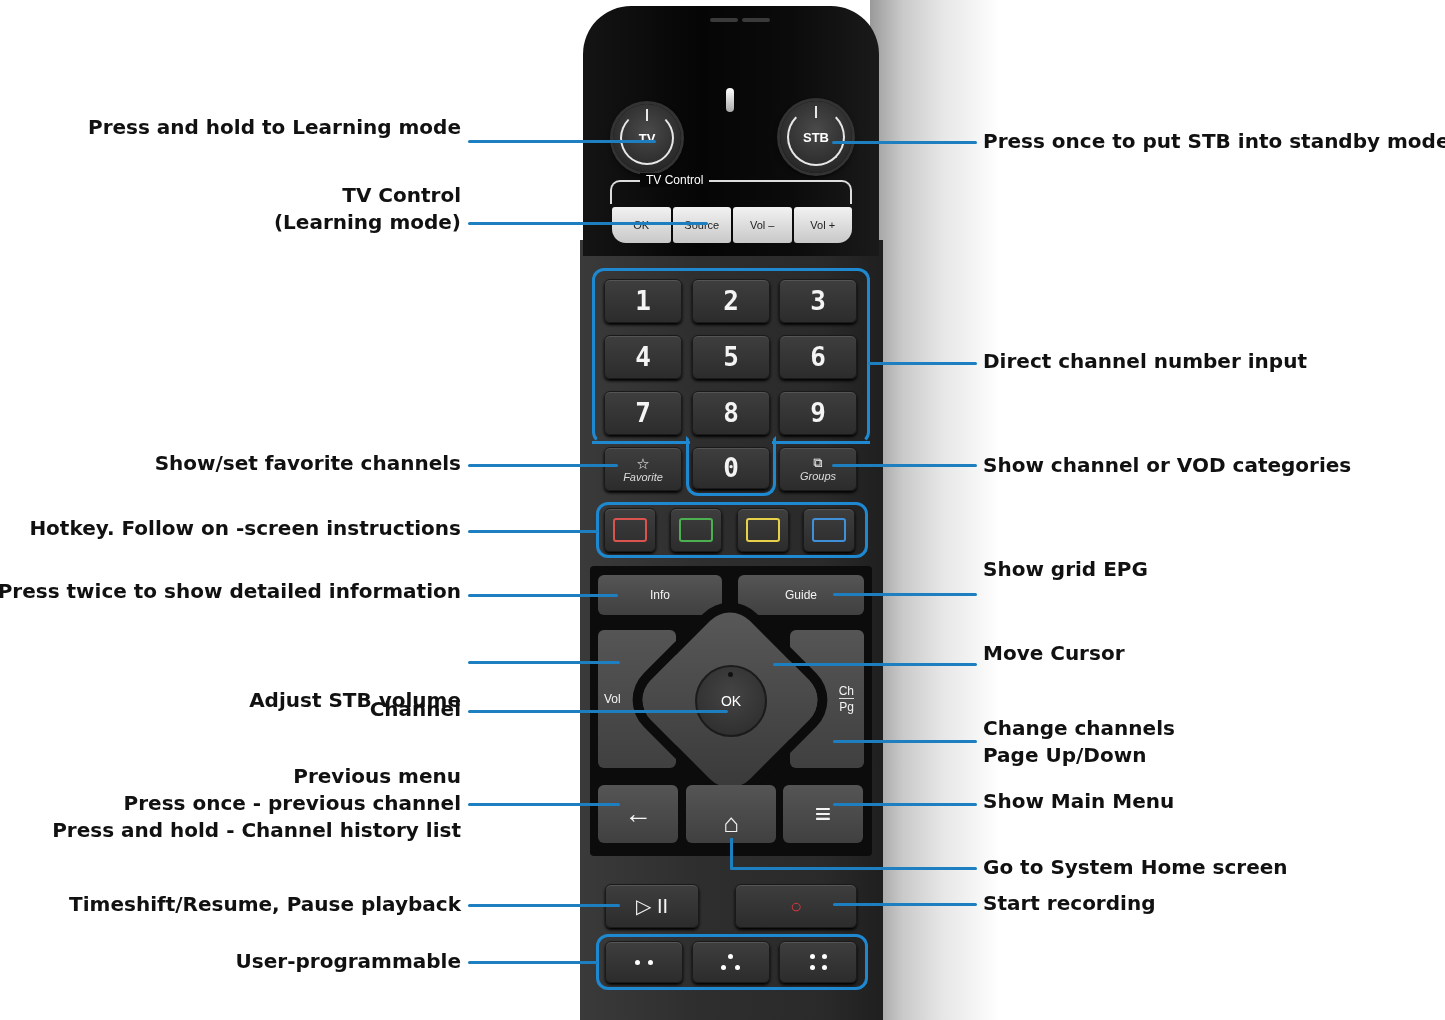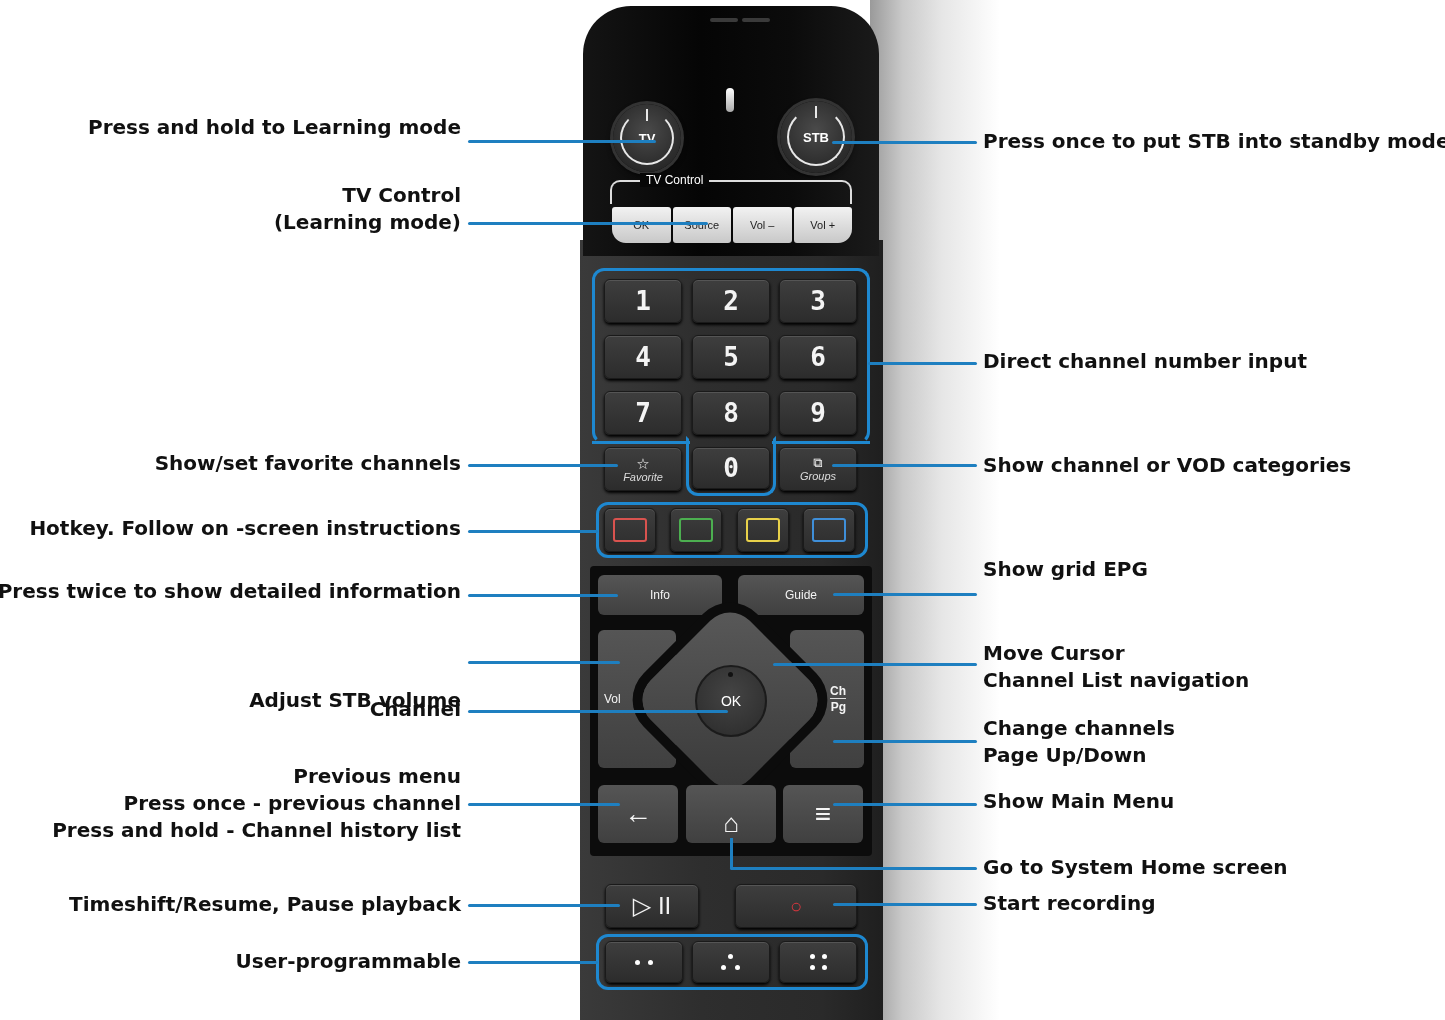--- a/index.html
+++ b/index.html
@@ -174,39 +174,39 @@
   <div class="color-key-inner" style="border-color:#3f8fd9;"></div>
 </div>
 <div class="hl" style="left:596px; top:502px; width:272px; height:56px;"></div>
 
 <div class="nav-panel"></div>
 <div class="gray-key" style="left:598px; top:575px; width:124px; height:40px; border-radius:6px 6px 6px 6px;">Info</div>
 <div class="gray-key" style="left:738px; top:575px; width:126px; height:40px;">Guide</div>
 <div class="gray-key" style="left:598px; top:630px; width:78px; height:138px; justify-content:flex-start; padding-left:6px;">
   <span>Vol</span>
 </div>
-<div class="gray-key" style="left:790px; top:630px; width:74px; height:138px; justify-content:center; padding-right:18px; flex-direction:column; align-items:flex-end;font-weight:bold;">
+<div class="gray-key" style="left:790px; top:630px; width:74px; height:138px; justify-content:center; padding-right:10px; flex-direction:column; align-items:flex-end;">
   <span style="margin-top:auto; border-bottom:1px solid #ddd; line-height:14px;">Ch</span>
   <span style="margin-bottom:auto; line-height:16px;">Pg</span>
 </div>
 <div class="dpad"></div>
 <div class="ok-btn">OK</div>
 <div class="ok-dot"></div>
 
 <div class="gray-key" style="left:598px; top:785px; width:80px; height:58px; font-size:28px;">
   <span>←</span>
 </div>
 <div class="gray-key" style="left:686px; top:785px; width:90px; height:58px; font-size:26px; align-items:flex-end; padding-bottom:4px;">
   <span>⌂</span>
 </div>
 <div class="gray-key" style="left:783px; top:785px; width:80px; height:58px; font-size:28px;">
   <span>≡</span>
 </div>
 
-<div class="key" style="left:605px; top:884px; width:94px; height:44px; font-size:24px;">
+<div class="key" style="left:605px; top:884px; width:94px; height:44px; font-size:20px;">
   <span>▷ II</span>
 </div>
 <div class="key" style="left:735px; top:884px; width:122px; height:44px; font-size:20px; color:#d9363e;">
   <span>○</span>
 </div>
 
 <div class="key" style="left:605px; top:941px; width:78px; height:42px;">
   <div class="dots">
       <i style="left:6px;top:9px;"></i>
       <i style="left:19px;top:9px;"></i>
@@ -292,21 +292,20 @@
   <div>Direct channel number input</div>
 </div>
 <div class="label right" style="top:452px;">
   <div>Show channel or VOD categories</div>
 </div>
 <div class="label right" style="top:556px;">
   <div>Show grid EPG</div>
 </div>
 <div class="label right" style="top:640px;">
   <div>Move Cursor</div>
-  <div>Channel List navigation</div>
 </div>
 <div class="label right" style="top:715px;">
   <div>Change channels</div>
   <div>Page Up/Down</div>
 </div>
 <div class="label right" style="top:788px;">
   <div>Show Main Menu</div>
 </div>
 <div class="label right" style="top:854px;">
   <div>Go to System Home screen</div>

